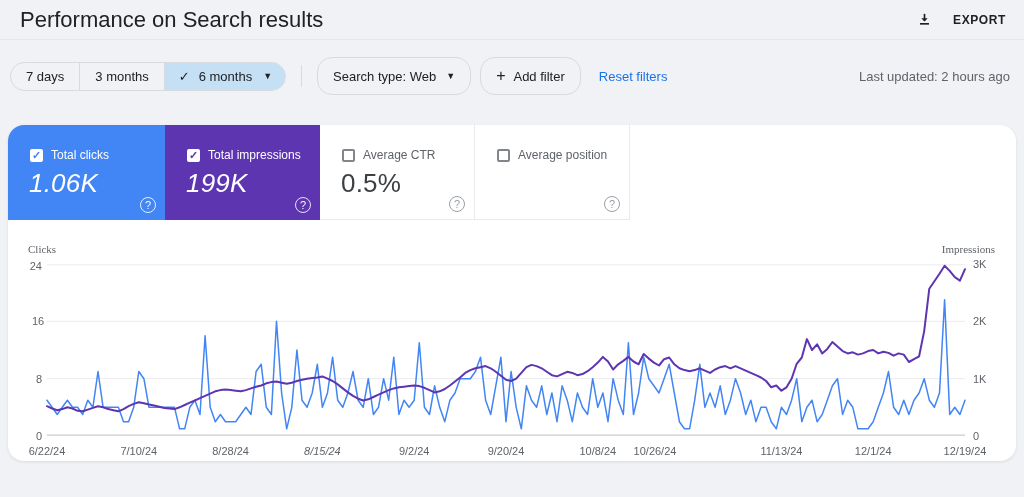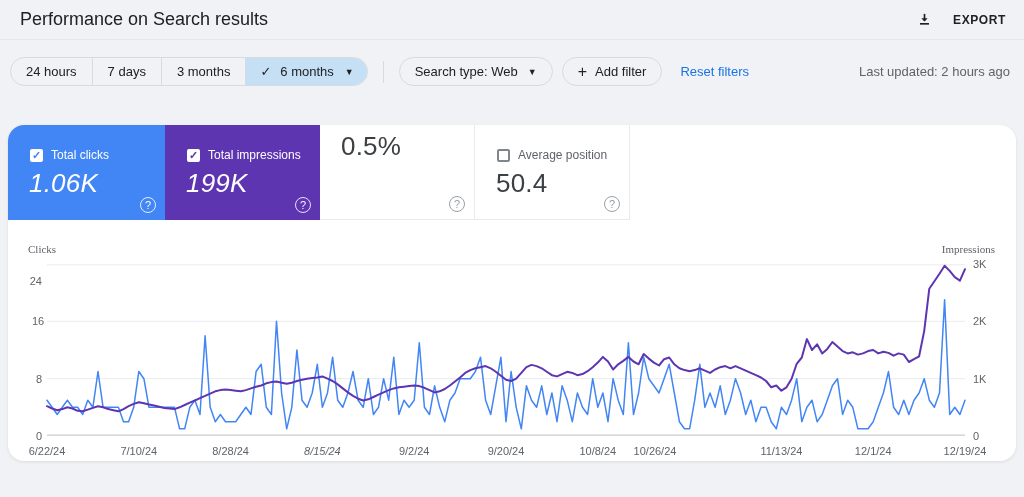--- a/index.html
+++ b/index.html
@@ -12,21 +12,21 @@
     overflow:hidden;
     position:relative;
     -webkit-font-smoothing:antialiased;
   }
 
   
   .top-bar{
     height:40px; display:flex; align-items:center; justify-content:space-between;
     padding:0 18px 0 20px; border-bottom:1px solid #e4e7ec;
   }
-  .page-title{ font-size:18px; color:#202124;text-align:right; }
+  .page-title{ font-size:22px; color:#202124;text-align:right; }
   .export-btn{
     display:flex; align-items:center; gap:21px; cursor:pointer;
     font-size:12px; font-weight:bold; letter-spacing:.6px; color:#202124;
   }
   .export-icon svg{ display:block; }
 
   
   .filters{
     position:absolute; top:57px; left:10px; right:14px;
     display:flex; align-items:center;
@@ -39,21 +39,21 @@
   .seg{
     display:flex; align-items:center; padding:0 15px; font-size:13px;
     color:#202124; border-left:1px solid #d7dade; cursor:pointer; white-space:nowrap;
   }
   .seg:first-child{ border-left:none; }
   .seg.selected{ background:#c5e0f5; gap:9px; padding:0 13px 0 14px; }
   .check-glyph{ font-size:13px; }
   .caret{ font-size:9px; color:#202124; margin-left:2px; }
   .v-divider{ width:1px; height:22px; background:#d7dade; margin:0 15px; }
   .chip{
-    display:flex; align-items:center; gap:8px; height:29px; padding:0 15px;
+    display:flex; align-items:center; gap:8px; height:38px; padding:0 15px;
     border:1px solid #d7dade; border-radius:15px; font-size:13px; cursor:pointer;
     white-space:nowrap;
   }
   .chip + .chip{ margin-left:9px; }
   .plus-glyph{ font-size:16px; font-weight:400; color:#202124; }
   .reset-link{ color:#1a73e8; font-size:13px; margin-left:18px; cursor:pointer; white-space:nowrap; }
   .last-updated{ margin-left:auto; color:#5f6368; font-size:13px; white-space:nowrap; }
 
   
   .panel{
@@ -114,23 +114,20 @@
         <path d="M3.2 12.6 h9.6" stroke="#202124" stroke-width="1.8"></path>
       </svg>
     </span>
     <span>EXPORT</span>
   </div>
 </div>
 
 <div class="filters">
   <div class="seg-group">
     <div class="seg">
-        <span>24 hours</span>
-      </div>
-    <div class="seg">
         <span>7 days</span>
       </div>
     <div class="seg">
         <span>3 months</span>
       </div>
     <div class="seg selected">
       <span class="check-glyph">✓</span>
       <span>6 months</span>
       <span class="caret">▼</span>
     </div>
@@ -172,48 +169,51 @@
         <span class="cb checked">
             <span class="cb-mark" style="color: rgb(94, 53, 177);">✓</span>
           </span>
         <span>Total impressions</span>
       </div>
       <div class="metric-value">199K</div>
       <span class="help-icon">?</span>
     </div>
 
     <div class="metric-card plain">
+      <div class="metric-label">
+        <span class="cb unchecked"></span>
+        <span>Average CTR</span>
+      </div>
       <div class="metric-value">0.5%</div>
       <span class="help-icon">?</span>
     </div>
 
     <div class="metric-card plain">
       <div class="metric-label">
         <span class="cb unchecked"></span>
         <span>Average position</span>
       </div>
-      <div class="metric-value">50.4</div>
       <span class="help-icon">?</span>
     </div>
 
   </div>
 
   <div class="chart">
     <span class="ax-caption left">Clicks</span>
     <span class="ax-caption right">Impressions</span>
     <svg id="plot" viewBox="0 0 918 172" preserveAspectRatio="none">
         <line x1="0" x2="918" y1="0.8" y2="0.8" stroke="#e9ebee" stroke-width="1"></line>
         <line x1="0" x2="918" y1="57.333333333333336" y2="57.333333333333336" stroke="#e9ebee" stroke-width="1"></line>
         <line x1="0" x2="918" y1="114.66666666666667" y2="114.66666666666667" stroke="#e9ebee" stroke-width="1"></line>
         <line x1="0" x2="918" y1="171.2" y2="171.2" stroke="#c9ccd1" stroke-width="1.3"></line>
         <polyline points="0.0,136.2 5.1,143.3 10.2,150.5 15.3,143.3 20.4,136.2 25.5,143.3 30.6,143.3 35.7,150.5 40.8,136.2 45.9,143.3 51.0,107.5 56.1,143.3 61.2,143.3 66.3,143.3 71.4,143.3 76.5,157.7 81.6,157.7 86.7,143.3 91.8,107.5 96.9,114.7 102.0,143.3 107.1,143.3 112.2,143.3 117.3,143.3 122.4,143.3 127.5,143.3 132.6,164.8 137.7,164.8 142.8,143.3 147.9,136.2 153.0,150.5 158.1,71.7 163.2,143.3 168.3,157.7 173.4,150.5 178.5,157.7 183.6,157.7 188.7,157.7 193.8,150.5 198.9,143.3 204.0,150.5 209.1,107.5 214.2,100.3 219.3,143.3 224.4,150.5 229.5,57.3 234.6,129.0 239.7,164.8 244.8,143.3 249.9,86.0 255.0,136.2 260.1,143.3 265.2,129.0 270.3,100.3 275.4,143.3 280.5,129.0 285.6,93.2 290.7,136.2 295.8,143.3 300.9,129.0 306.0,107.5 311.1,136.2 316.2,143.3 321.3,114.7 326.4,150.5 331.5,143.3 336.6,114.7 341.7,136.2 346.8,93.2 351.9,150.5 357.0,136.2 362.1,143.3 367.2,136.2 372.3,78.8 377.4,143.3 382.5,150.5 387.6,121.8 392.7,143.3 397.8,157.7 402.9,136.2 408.0,129.0 413.1,114.7 418.2,114.7 423.3,114.7 428.4,107.5 433.5,93.2 438.6,136.2 443.7,150.5 448.8,121.8 453.9,93.2 459.0,157.7 464.1,107.5 469.2,143.3 474.3,164.8 479.4,121.8 484.5,136.2 489.6,143.3 494.7,121.8 499.8,150.5 504.9,129.0 510.0,157.7 515.1,121.8 520.2,136.2 525.3,157.7 530.4,129.0 535.5,143.3 540.6,150.5 545.7,114.7 550.8,143.3 555.9,129.0 561.0,157.7 566.1,114.7 571.2,136.2 576.3,150.5 581.4,78.8 586.5,150.5 591.6,129.0 596.7,93.2 601.8,114.7 606.9,121.8 612.0,129.0 617.1,114.7 622.2,100.3 627.3,129.0 632.4,157.7 637.5,164.8 642.6,164.8 647.7,136.2 652.8,100.3 657.9,143.3 663.0,129.0 668.1,143.3 673.2,121.8 678.3,150.5 683.4,136.2 688.5,114.7 693.6,129.0 698.7,150.5 703.8,136.2 708.9,157.7 714.0,143.3 719.1,143.3 724.2,157.7 729.3,164.8 734.4,143.3 739.5,150.5 744.6,136.2 749.7,114.7 754.8,157.7 759.9,143.3 765.0,136.2 770.1,157.7 775.2,150.5 780.3,136.2 785.4,121.8 790.5,114.7 795.6,150.5 800.7,136.2 805.8,143.3 810.9,164.8 816.0,164.8 821.1,164.8 826.2,157.7 831.3,143.3 836.4,129.0 841.5,107.5 846.6,143.3 851.7,150.5 856.8,136.2 861.9,150.5 867.0,136.2 872.1,129.0 877.2,114.7 882.3,136.2 887.4,143.3 892.5,129.0 897.6,35.8 902.7,150.5 907.8,143.3 912.9,150.5 918.0,136.2" fill="none" stroke="#4285f4" stroke-width="1.5" stroke-linejoin="round" stroke-linecap="round"></polyline>
         <polyline points="0.0,142.2 5.1,144.5 10.2,146.2 15.3,145.1 20.4,143.3 25.5,144.5 30.6,146.8 35.7,147.3 40.8,145.6 45.9,143.9 51.0,142.2 56.1,143.3 61.2,145.1 66.3,146.2 71.4,147.3 76.5,145.1 81.6,142.2 86.7,139.9 91.8,138.2 96.9,139.3 102.0,140.5 107.1,141.6 112.2,142.8 117.3,143.9 122.4,144.5 127.5,145.1 132.6,143.3 137.7,141.0 142.8,138.7 147.9,136.5 153.0,134.2 158.1,131.9 163.2,129.6 168.3,127.3 173.4,126.1 178.5,125.6 183.6,126.1 188.7,126.7 193.8,127.3 198.9,126.1 204.0,124.4 209.1,122.7 214.2,121.5 219.3,119.3 224.4,118.1 229.5,117.5 234.6,118.7 239.7,119.8 244.8,118.7 249.9,117.0 255.0,115.8 260.1,114.7 265.2,114.1 270.3,113.5 275.4,112.4 280.5,114.7 285.6,117.0 290.7,120.4 295.8,124.4 300.9,128.4 306.0,131.9 311.1,134.7 316.2,136.5 321.3,135.3 326.4,133.0 331.5,130.7 336.6,128.4 341.7,126.1 346.8,124.4 351.9,123.3 357.0,122.7 362.1,122.1 367.2,121.5 372.3,122.1 377.4,123.8 382.5,126.1 387.6,128.4 392.7,127.3 397.8,125.0 402.9,121.5 408.0,117.5 413.1,113.5 418.2,108.9 423.3,106.1 428.4,104.3 433.5,103.2 438.6,102.1 443.7,104.3 448.8,107.8 453.9,111.8 459.0,115.8 464.1,117.0 469.2,114.7 474.3,108.9 479.4,103.2 484.5,100.9 489.6,102.1 494.7,104.3 499.8,107.8 504.9,111.2 510.0,112.4 515.1,110.1 520.2,107.8 525.3,108.9 530.4,111.2 535.5,110.1 540.6,107.2 545.7,103.2 550.8,98.6 555.9,92.9 561.0,97.5 566.1,105.5 571.2,100.3 576.3,96.9 581.4,92.9 586.5,97.5 591.6,100.3 596.7,90.0 601.8,94.6 606.9,98.6 612.0,101.5 617.1,95.2 622.2,93.5 627.3,100.3 632.4,104.3 637.5,106.1 642.6,107.2 647.7,106.1 652.8,104.3 657.9,106.6 663.0,108.9 668.1,105.5 673.2,103.2 678.3,102.1 683.4,104.3 688.5,102.1 693.6,104.3 698.7,106.6 703.8,108.9 708.9,111.2 714.0,113.5 719.1,117.0 724.2,123.3 729.3,121.5 734.4,126.7 739.5,123.3 744.6,114.7 749.7,99.8 754.8,93.5 759.9,75.1 765.0,86.0 770.1,80.3 775.2,89.4 780.3,84.9 785.4,78.0 790.5,82.6 795.6,87.1 800.7,89.4 805.8,88.3 810.9,90.6 816.0,89.4 821.1,87.1 826.2,86.0 831.3,89.4 836.4,87.7 841.5,88.9 846.6,91.7 851.7,89.4 856.8,90.6 861.9,98.0 867.0,95.2 872.1,92.3 877.2,67.1 882.3,24.7 887.4,17.2 892.5,9.7 897.6,1.7 902.7,6.9 907.8,13.2 912.9,16.6 918.0,5.2" fill="none" stroke="#5e35b1" stroke-width="2" stroke-linejoin="round" stroke-linecap="round"></polyline>
       </svg>
     <div id="yticks-left">
-        <span class="ytick lt" style="top: 38px;">24</span>
+        <span class="ytick lt" style="top: 23px;">24</span>
         <span class="ytick lt" style="top: 78.3333px; padding-left: 24px;">16</span>
         <span class="ytick lt" style="top: 135.667px;">8</span>
         <span class="ytick lt" style="top: 193px;">0</span>
       </div>
     <div id="yticks-right">
         <span class="ytick rt" style="top: 21px;">3K</span>
         <span class="ytick rt" style="top: 78.3333px;">2K</span>
         <span class="ytick rt" style="top: 135.667px;">1K</span>
         <span class="ytick rt" style="top: 193px;">0</span>
       </div>

